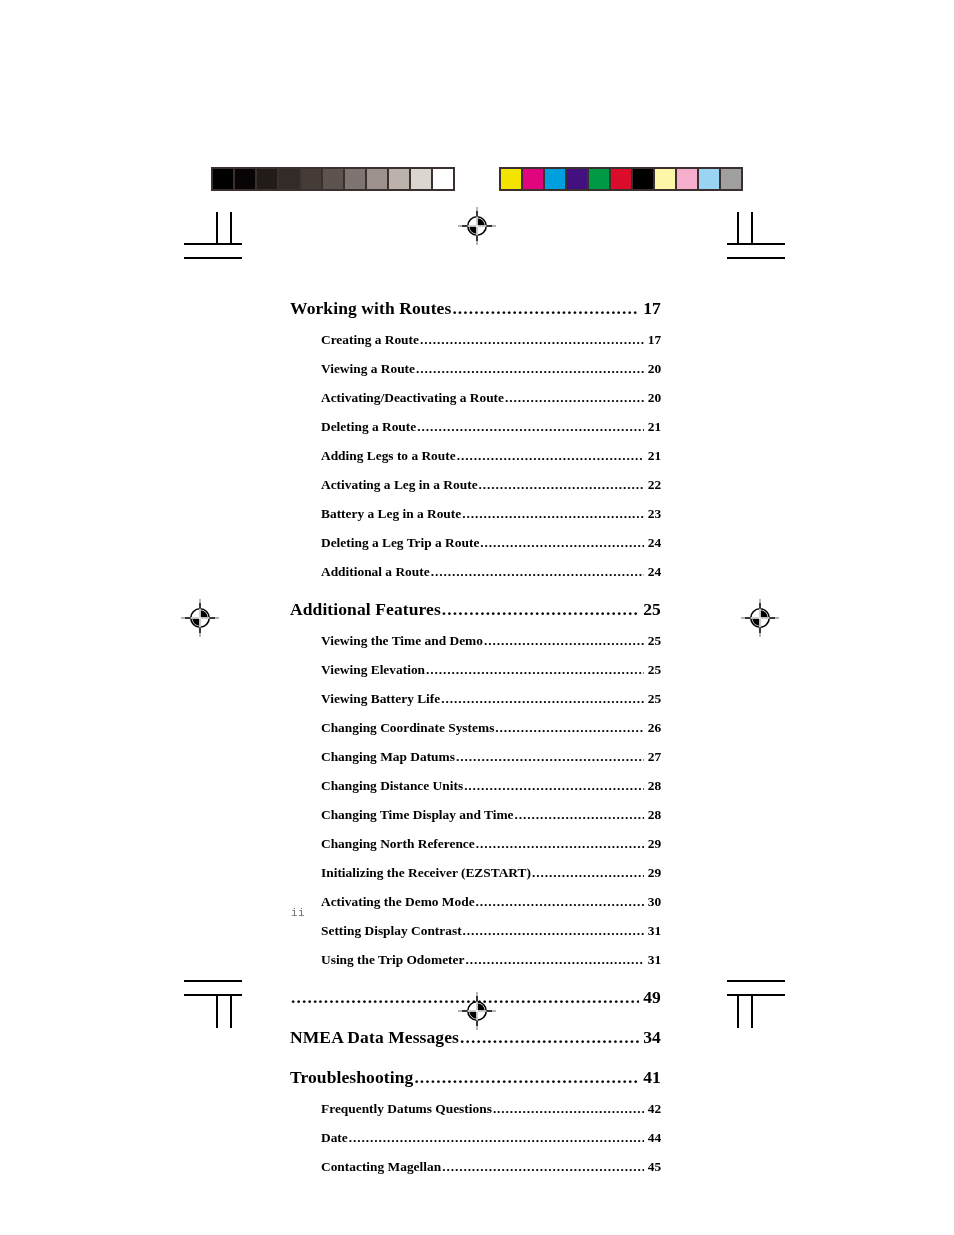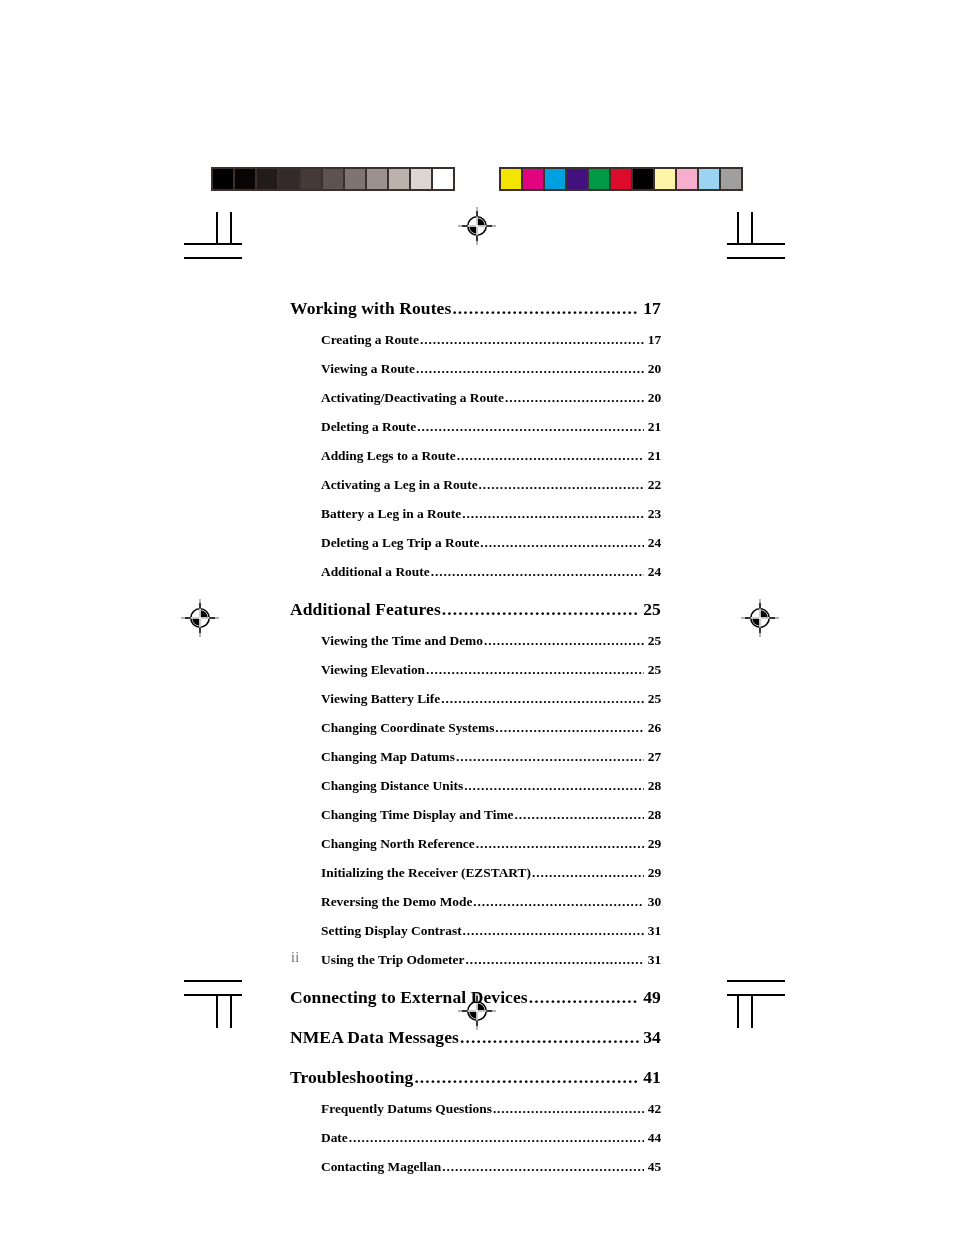--- a/index.html
+++ b/index.html
@@ -92,24 +92,25 @@
   .lvl2 .leader { font-size: 13.4px; letter-spacing: 0.9px; }
 
   .group-first > .lvl1 { margin-top: 0; }
 
   .toc-group + .toc-group { margin-top: 0; }
 
   
   .folio {
     position: absolute;
     left: 291px;
-    top: 950px;
-    font-size: 14px;
+    top: 907px;
+    font-size: 11px;
     color: #6f6f6f;
     letter-spacing: 0.4px;
+    font-family: Liberation Mono, monospace;
   }
 </style>
 </head>
 <body>
 
 <div class="mark">
   <div class="mark-line" style="left:184px;  top:243px; width:58px;  height:2px;"></div>
   <div class="mark-line" style="left:216px;  top:212px; width:2px;   height:33px;"></div>
   <div class="mark-line" style="left:230px;  top:212px; width:2px;   height:33px;"></div>
   <div class="mark-line" style="left:184px;  top:257px; width:58px;  height:2px;"></div>
@@ -318,38 +319,37 @@
         <span class="label">Changing North Reference</span>
         <span class="leader">................................................................................................................................................................................................................................................................................................................................................................................................................</span>
         <span class="page">29</span>
       </div>
       <div class="toc-row lvl2">
         <span class="label">Initializing the Receiver (EZSTART)</span>
         <span class="leader">................................................................................................................................................................................................................................................................................................................................................................................................................</span>
         <span class="page">29</span>
       </div>
       <div class="toc-row lvl2">
-        <span class="label">Reversing the Demo Mode</span>
+        <span class="label">Activating the Demo Mode</span>
         <span class="leader">................................................................................................................................................................................................................................................................................................................................................................................................................</span>
         <span class="page">30</span>
       </div>
       <div class="toc-row lvl2">
         <span class="label">Setting Display Contrast</span>
         <span class="leader">................................................................................................................................................................................................................................................................................................................................................................................................................</span>
         <span class="page">31</span>
       </div>
       <div class="toc-row lvl2">
         <span class="label">Using the Trip Odometer</span>
         <span class="leader">................................................................................................................................................................................................................................................................................................................................................................................................................</span>
         <span class="page">31</span>
       </div>
     </div>
     <div class="toc-group">
       <div class="toc-row lvl1">
-        <span class="label">Connecting to External Devices</span>
         <span class="leader">................................................................................................................................................................................................................................................................................................................................................................................................................</span>
         <span class="page">49</span>
       </div>
     </div>
     <div class="toc-group">
       <div class="toc-row lvl1">
         <span class="label">NMEA Data Messages</span>
         <span class="leader">................................................................................................................................................................................................................................................................................................................................................................................................................</span>
         <span class="page">34</span>
       </div>

